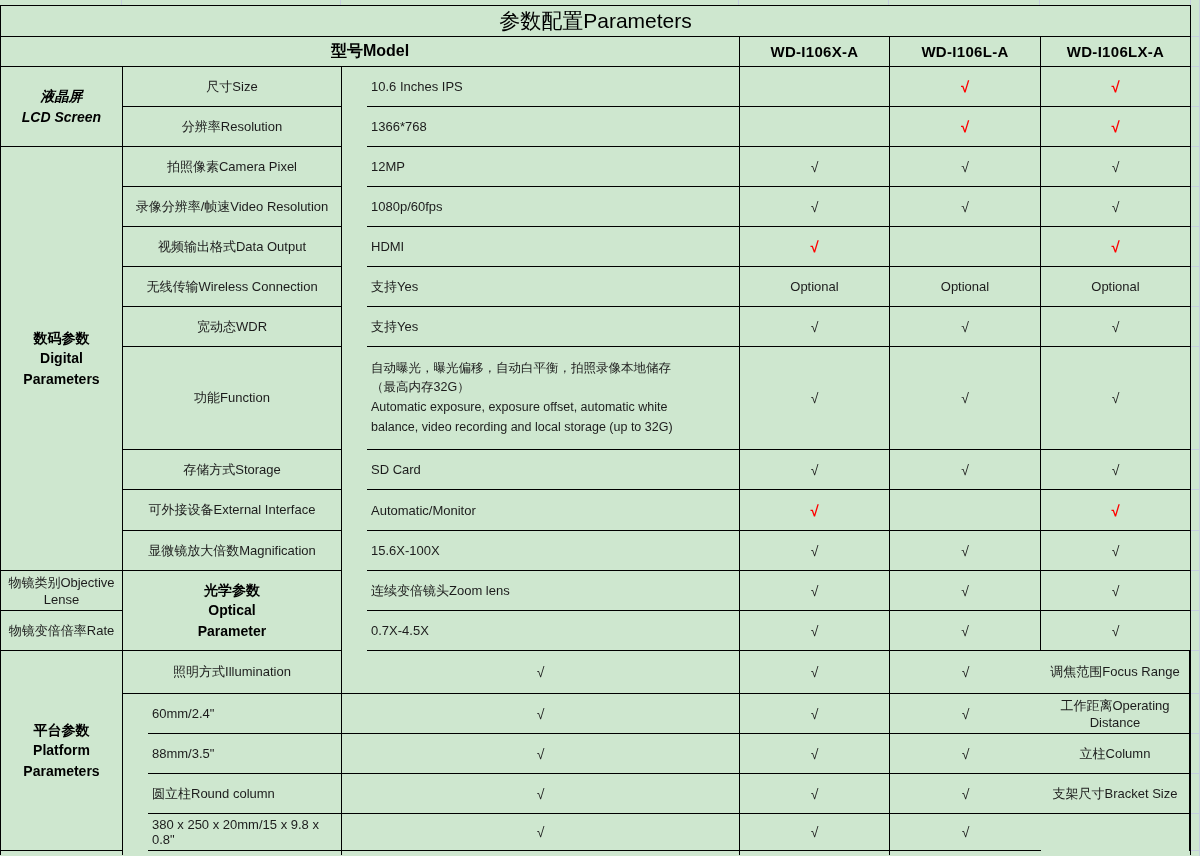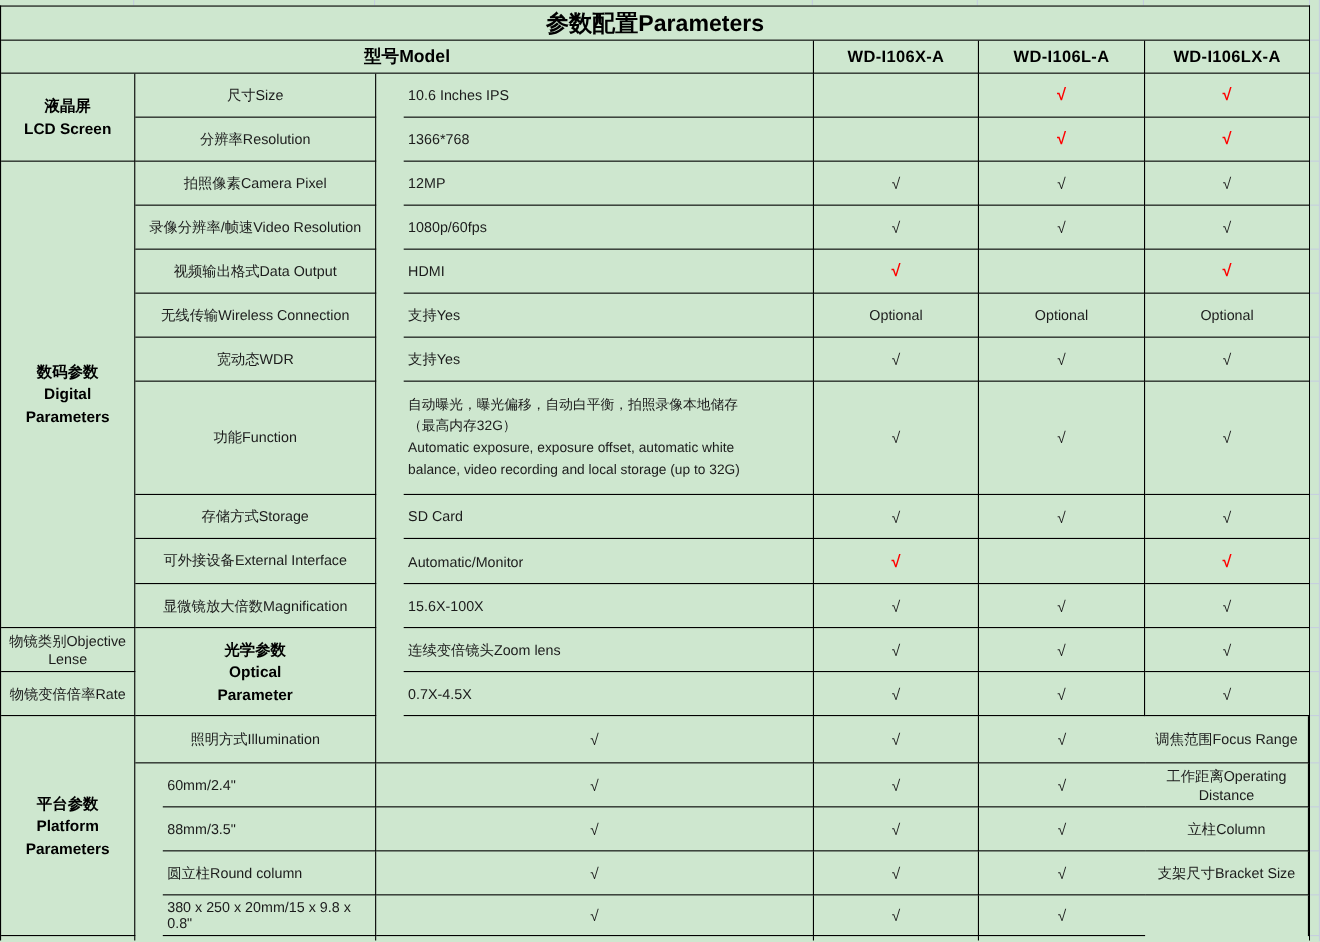--- a/index.html
+++ b/index.html
@@ -19,21 +19,21 @@
     position:absolute; top:5px; left:0; width:1191px;
     border:1px solid #000; border-bottom:none;
     display:grid;
     grid-template-columns:122px 219px 398px 150px 151px 149px;
     grid-template-rows:31px 30px 40px 40px 40px 40px 40px 40px 40px 103px 40px 41px 40px 40px 40px 43px 40px 40px 40px 37px 4px;
     background:#cee7cf;
   }
   .cell { border-right:1px solid #000; border-bottom:1px solid #000; display:flex; align-items:center; justify-content:center; overflow:hidden; }
   .cell.lastcol { border-right:none; }
 
-  .title-cell { grid-column:1 / -1; font-size:21px; font-weight:bold; color:#000; }
+  .title-cell { grid-column:1 / -1; font-size:21px; font-weight:normal; color:#000; }
   .model-hcell { grid-column:1 / 4; font-size:16px; font-weight:bold; color:#000; }
   .model-cell { font-size:15px; font-weight:bold; color:#000; letter-spacing:.3px; }
 
   .sec-cell { font-size:14px; font-weight:bold; color:#000; text-align:center; line-height:1.45; white-space:pre-line; }
   .name-cell { font-size:13px; text-align:center; padding:0 2px; }
   .val-cell { font-size:13px; justify-content:flex-start; padding-left:4px; text-align:left;margin-left:25px; }
   .val-cell.multi { font-size:12.5px; line-height:1.58; white-space:pre-line; }
   .mark-cell { font-size:14px; }
   .mk-black { color:#1c1c1c; }
   .mk-red { color:#fe0000; font-weight:bold; font-size:15px; }
@@ -59,21 +59,21 @@
     <div style="width: 9px;"></div>
   </div>
 
 <div class="spec-table">
   <div class="cell title-cell lastcol">参数配置Parameters</div>
   <div class="cell model-hcell">型号Model</div>
   <div class="cell model-cell">WD-I106X-A</div>
   <div class="cell model-cell">WD-I106L-A</div>
   <div class="cell model-cell lastcol">WD-I106LX-A</div>
 
-<div class="cell sec-cell" style="grid-row: span 2;">液晶屏
+<div class="cell sec-cell" style="grid-row: span 2; font-style: italic;">液晶屏
 LCD Screen</div>
     <div class="cell name-cell">尺寸Size</div>
     <div class="cell val-cell">10.6 Inches IPS</div>
     <div class="cell mark-cell"></div>
     <div class="cell mark-cell">
       <span class="mk-red">√</span>
     </div>
     <div class="cell mark-cell lastcol">
       <span class="mk-red">√</span>
     </div>

